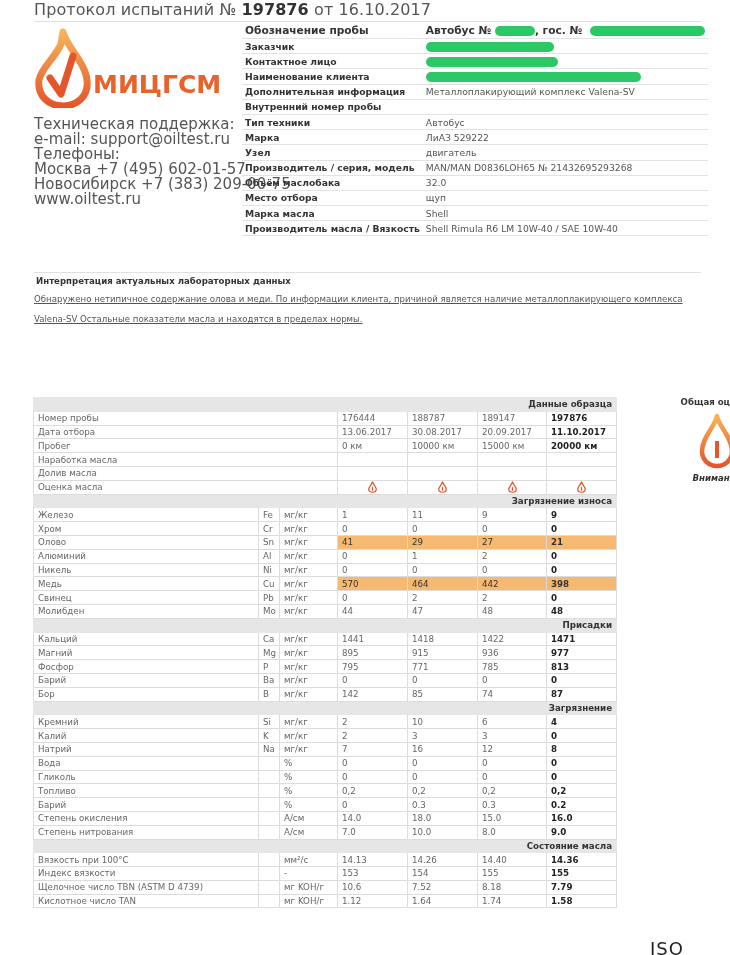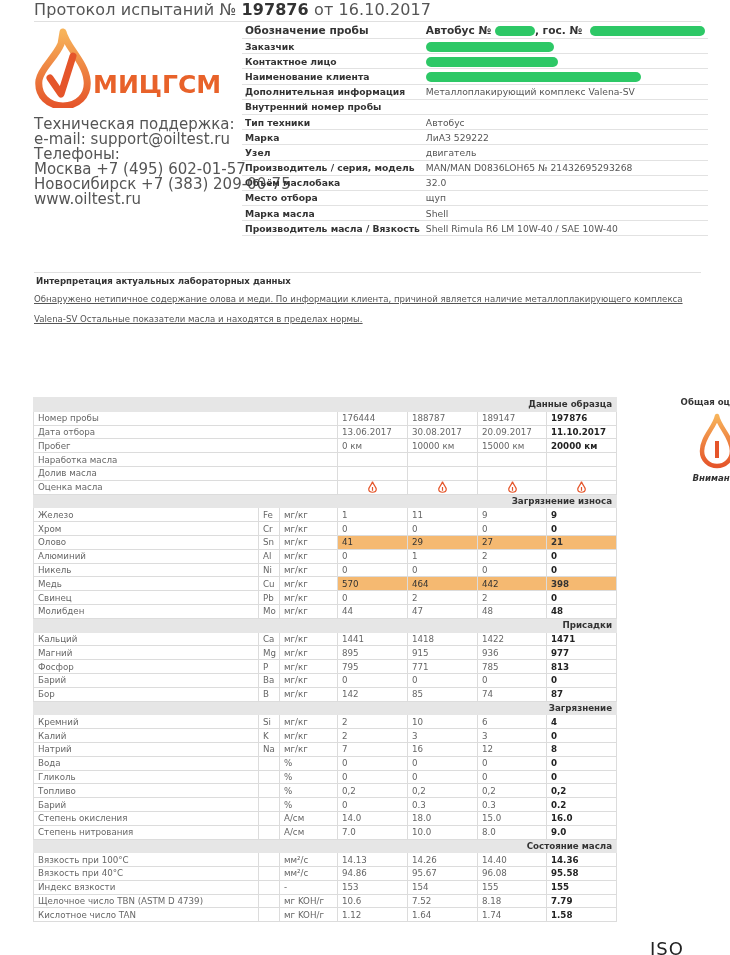--- a/index.html
+++ b/index.html
@@ -417,29 +417,20 @@
       <tr>
         <td>Вязкость при 100°C</td>
         <td></td>
         <td>мм²/с</td>
         <td class="val">14.13</td>
         <td class="val">14.26</td>
         <td class="val">14.40</td>
         <td class="val cur">14.36</td>
       </tr>
       <tr>
-        <td>Вязкость при 40°C</td>
-        <td></td>
-        <td>мм²/с</td>
-        <td class="val">94.86</td>
-        <td class="val">95.67</td>
-        <td class="val">96.08</td>
-        <td class="val cur">95.58</td>
-      </tr>
-      <tr>
         <td>Индекс вязкости</td>
         <td></td>
         <td>-</td>
         <td class="val">153</td>
         <td class="val">154</td>
         <td class="val">155</td>
         <td class="val cur">155</td>
       </tr>
       <tr>
         <td>Щелочное число TBN (ASTM D 4739)</td>

